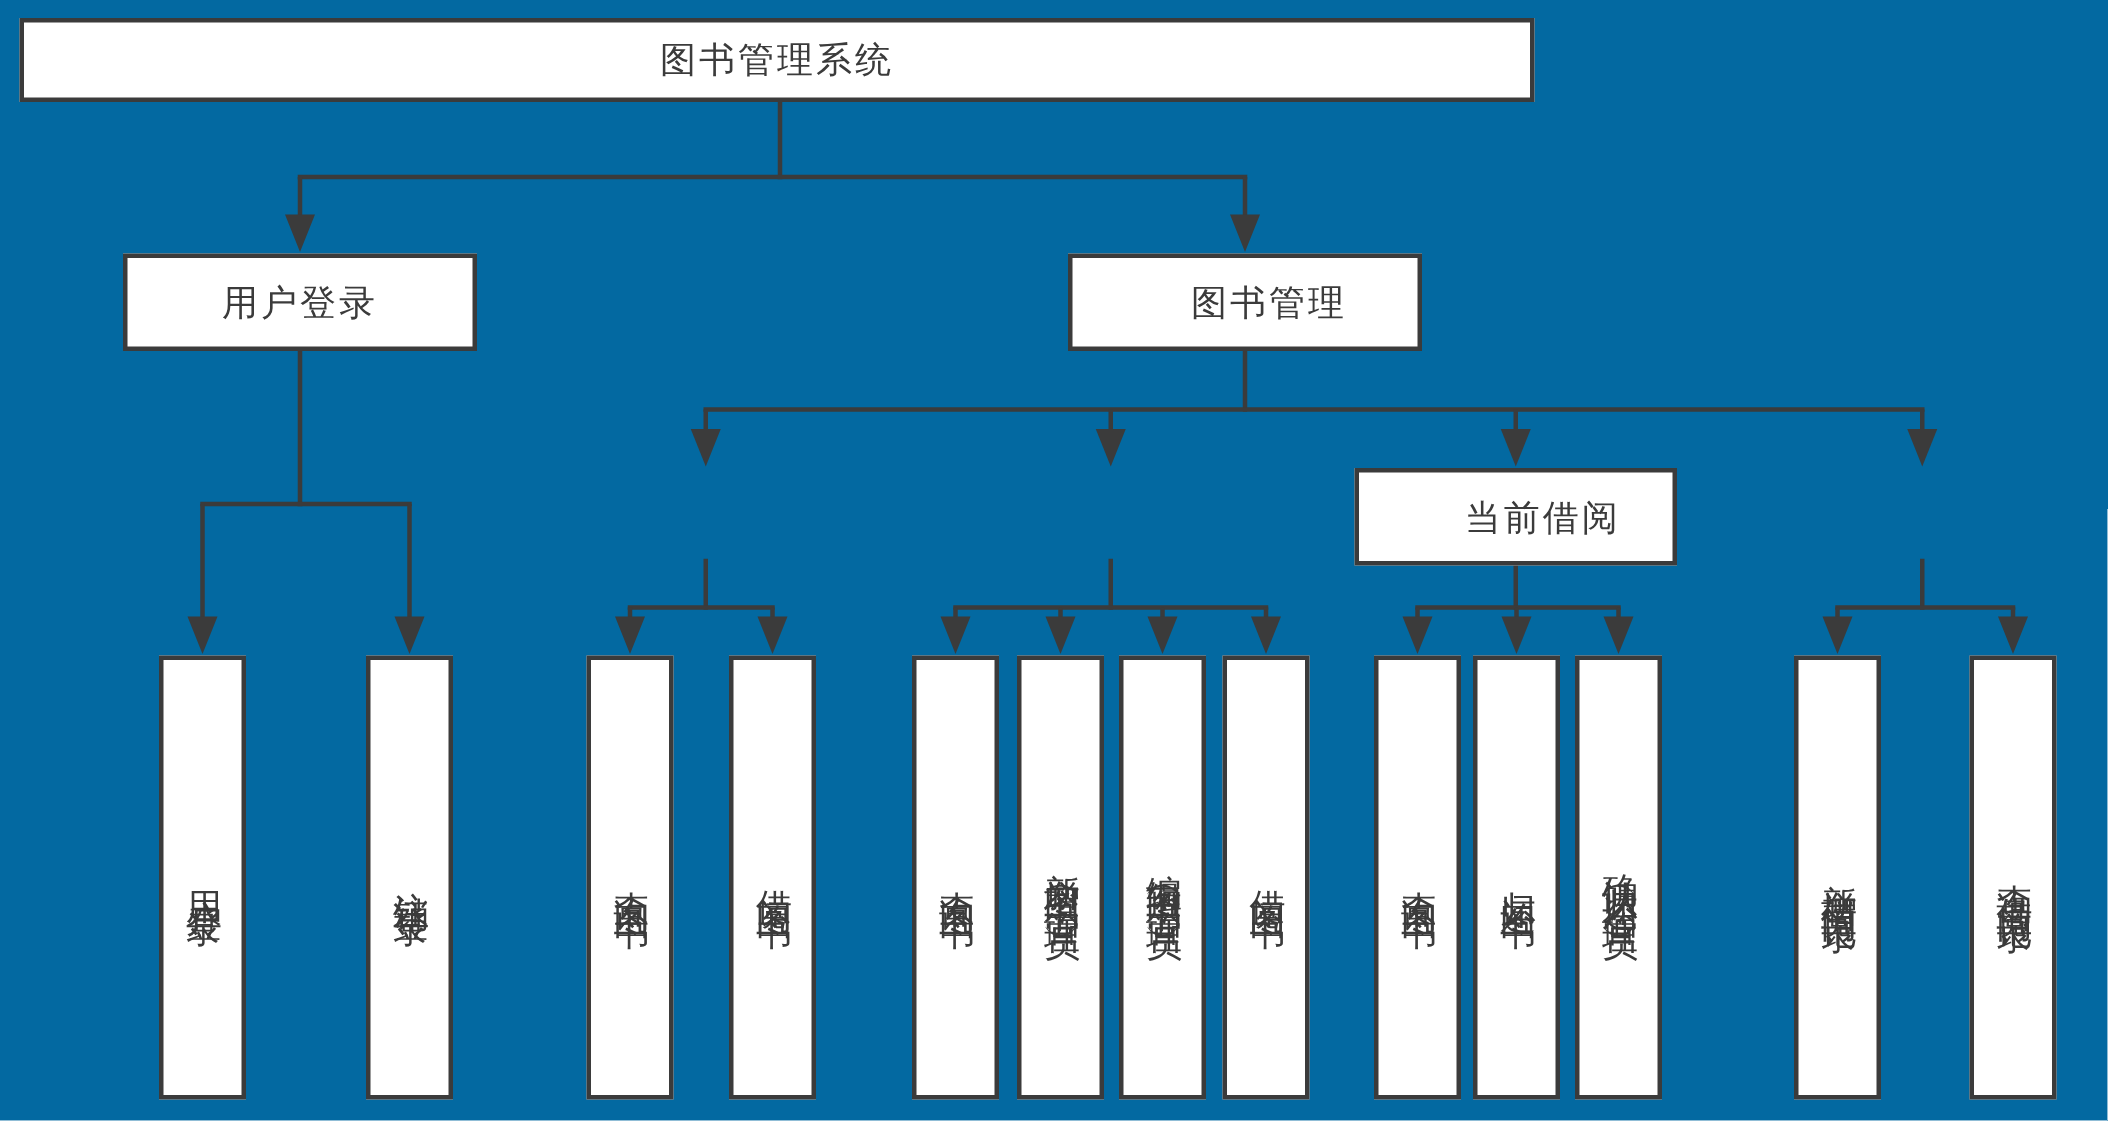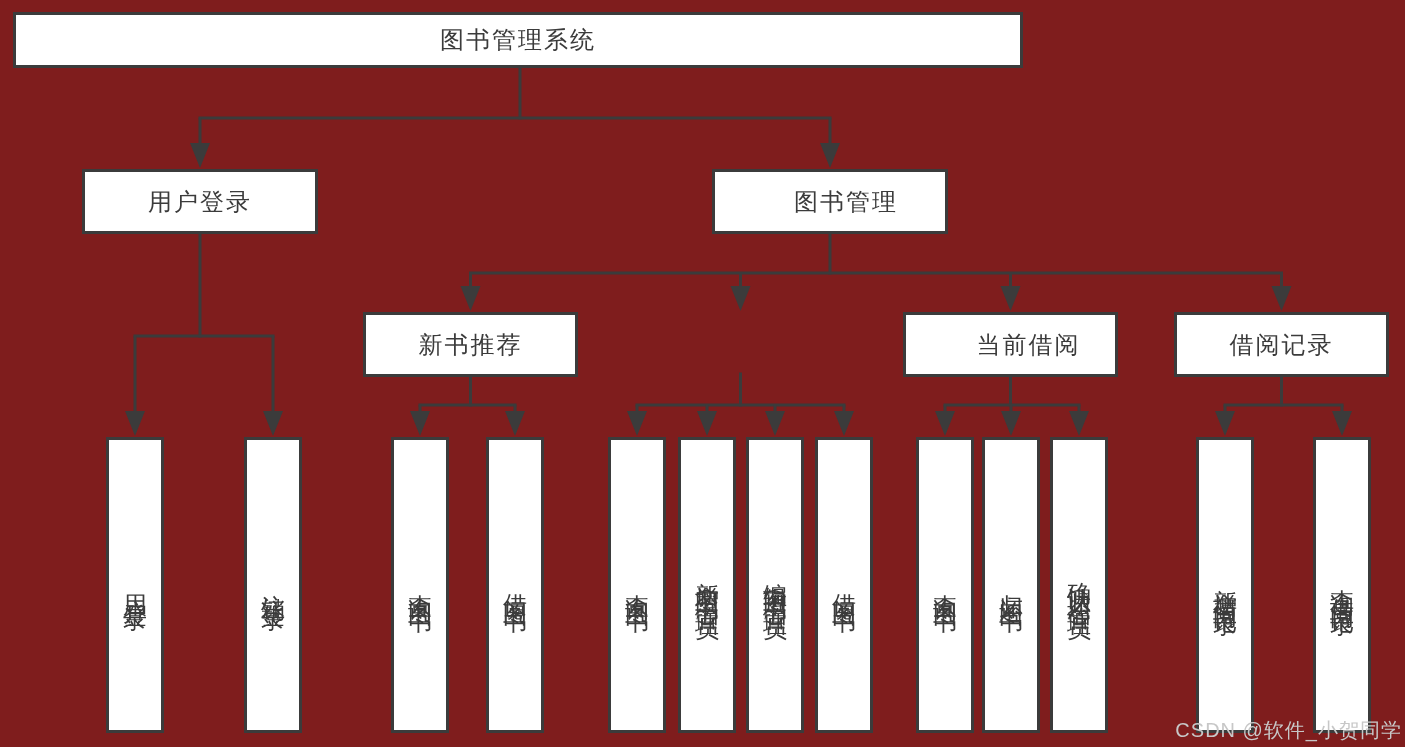--- a/index.html
+++ b/index.html
@@ -1,19 +1,19 @@
 <!DOCTYPE html>
 <html><head>
 <meta charset="utf-8">
 <style>
   html,body{margin:0;padding:0;background:#ffffff;}
   .stage{
     position:relative;
     width:1405px;height:747px;
-    background:#7f1d1d;
+    background:#0369a1;
     font-family:"Liberation Sans",sans-serif;
     color:#3b3b3b;
     overflow:hidden;
   }
   .wires{position:absolute;left:0;top:0;}
   .box{
     position:absolute;
     box-sizing:border-box;
     background:#ffffff;
     border:3px solid #3b3b3b;
@@ -125,28 +125,22 @@
     <span class="hlabel">图书管理系统</span>
   </div>
 
   <div class="box n-userlogin">
     <span class="hlabel">用户登录</span>
   </div>
   <div class="box n-bookmgmt">
     <span class="hlabel">图书管理</span>
   </div>
 
-  <div class="box lvl3 n-recommend">
-    <span class="hlabel">新书推荐</span>
-  </div>
   <div class="box lvl3 n-current">
     <span class="hlabel">当前借阅</span>
-  </div>
-  <div class="box lvl3 n-records">
-    <span class="hlabel">借阅记录</span>
   </div>
 
   <div class="box vbox leaf l-ul1">
     <span class="vlabel">用户登录</span>
   </div>
   <div class="box vbox leaf l-ul2">
     <span class="vlabel">注销登录</span>
   </div>
 
   <div class="box vbox leaf l-rc1">
@@ -179,15 +173,14 @@
     <span class="vlabel">确认归还（管理员）</span>
   </div>
 
   <div class="box vbox leaf l-br1">
     <span class="vlabel">新增借阅记录</span>
   </div>
   <div class="box vbox leaf l-br2">
     <span class="vlabel">查询借阅记录</span>
   </div>
 
-  <div class="watermark">CSDN @软件_小贺同学</div>
 
 </div>
 
 </body></html>

